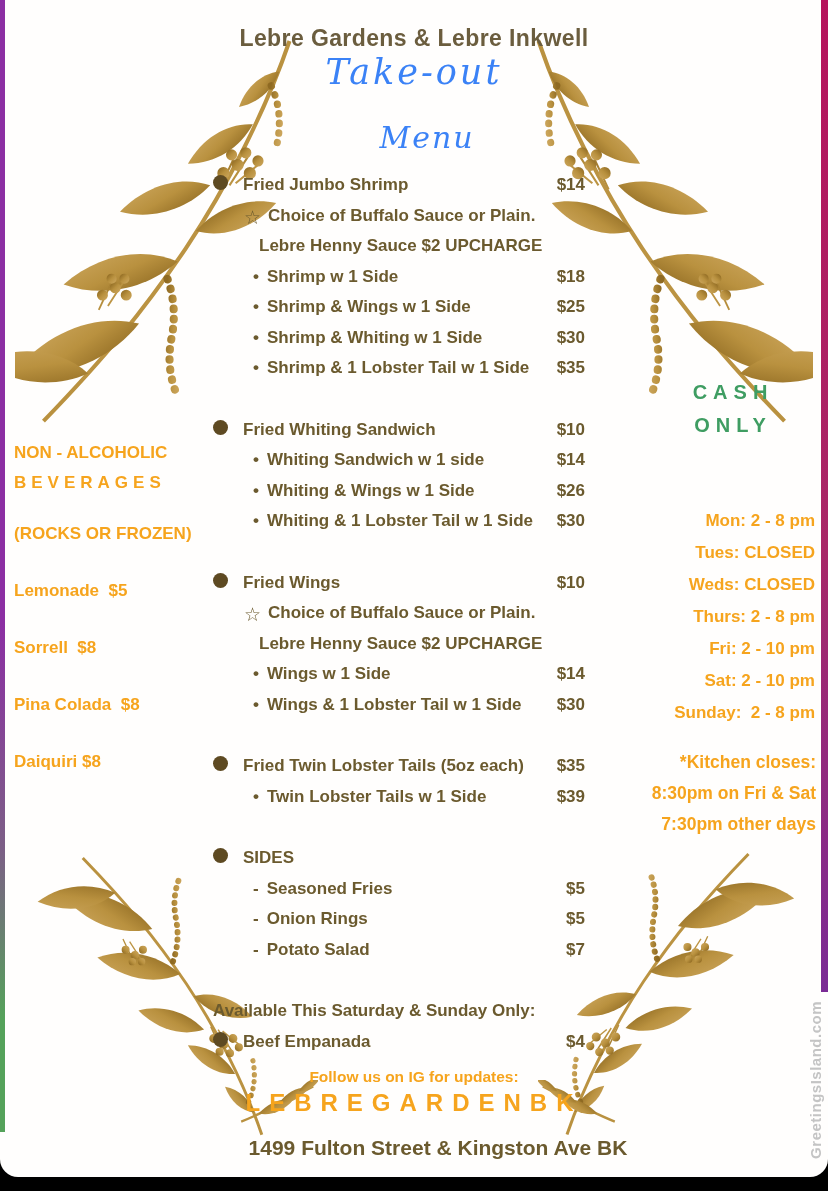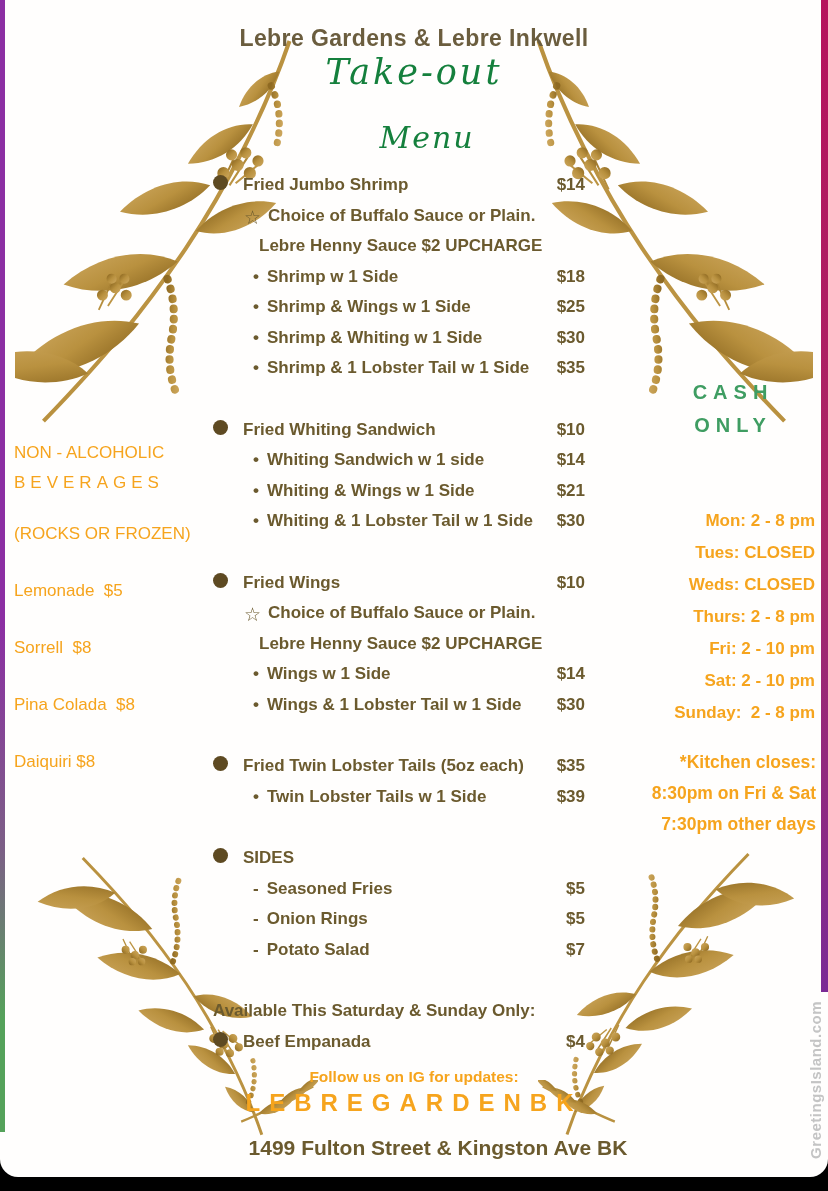--- a/index.html
+++ b/index.html
@@ -18,40 +18,40 @@
   .stripe-right{
     position:absolute;right:0;top:0;width:7px;height:992px;
     background:linear-gradient(180deg,#b5135c 0%,#a82767 55%,#7a2b95 100%);
   }
   
   .title{
     position:absolute;top:6px;left:0;width:100%;text-align:center;
     font-size:23px;font-weight:600;letter-spacing:.4px;color:#6b5d3e;margin-top:19px;
   }
   .script{position:absolute;left:0;width:100%;text-align:center;
-    font-family:"DejaVu Serif",serif;font-style:italic;color:#15803d;}
+    font-family:"DejaVu Serif",serif;font-style:italic;color:#3b82f6;}
   .script.takeout{top:52px;font-size:35px;letter-spacing:3px;}
   .script.menuword{top:120px;font-size:30px;letter-spacing:2px;padding-left:13px;}
   
   .main-col{position:absolute;left:213px;top:175px;width:372px;color:#6b5a2e;}
   .row{display:flex;align-items:flex-start;height:30.5px;white-space:nowrap;
     font-size:17px;font-weight:700;}
   .menu-section{margin-top:31px;}
   .menu-section:first-child{margin-top:0;}
   .bullet{width:15px;height:15px;border-radius:50%;background:#5e4a22;
     flex:0 0 15px;margin-right:15px;}
   .price{margin-left:auto;padding-left:10px;}
   .note-star{padding-left:31px;}
   .star-glyph{font-size:19px;margin-right:7px;font-weight:400;}
   .note-plain{padding-left:46px;}
   .sub{padding-left:40px;}
   .mark{margin-right:8px;}
   .special-note{margin-top:31px;}
   
-  .beverages{position:absolute;left:14px;top:438px;color:#f6a41d;font-weight:400;}
+  .beverages{position:absolute;left:14px;top:438px;color:#f6a41d;font-weight:700;}
   .bev-t1{font-size:17px;line-height:30px;}
   .bev-t2{font-size:17px;line-height:30px;letter-spacing:5px;}
   .bev-sub{font-size:17px;margin-top:26px;}
   .bev-item{font-size:17px;margin-top:37px;white-space:pre;}
   
   .cash{position:absolute;left:668px;top:376px;width:130px;text-align:center;
     color:#3f9d62;font-weight:700;font-size:20px;letter-spacing:6px;line-height:33px;}
   .hours{position:absolute;right:13px;top:505px;text-align:right;
     color:#f6a41d;font-weight:700;font-size:17px;}
   .hours-line{line-height:32px;white-space:pre;}
@@ -209,21 +209,21 @@
             <span class="price">$10</span>
           </div>
           <div class="row sub">
             <span class="mark">•</span>
             <span class="">Whiting Sandwich w 1 side</span>
             <span class="price">$14</span>
           </div>
           <div class="row sub">
             <span class="mark">•</span>
             <span class="">Whiting &amp; Wings w 1 Side</span>
-            <span class="price">$21</span>
+            <span class="price">$26</span>
           </div>
           <div class="row sub">
             <span class="mark">•</span>
             <span class="">Whiting &amp; 1 Lobster Tail w 1 Side</span>
             <span class="price">$30</span>
           </div>
         </div>
         <div class="menu-section">
           <div class="row head">
             <span class="bullet"></span>

